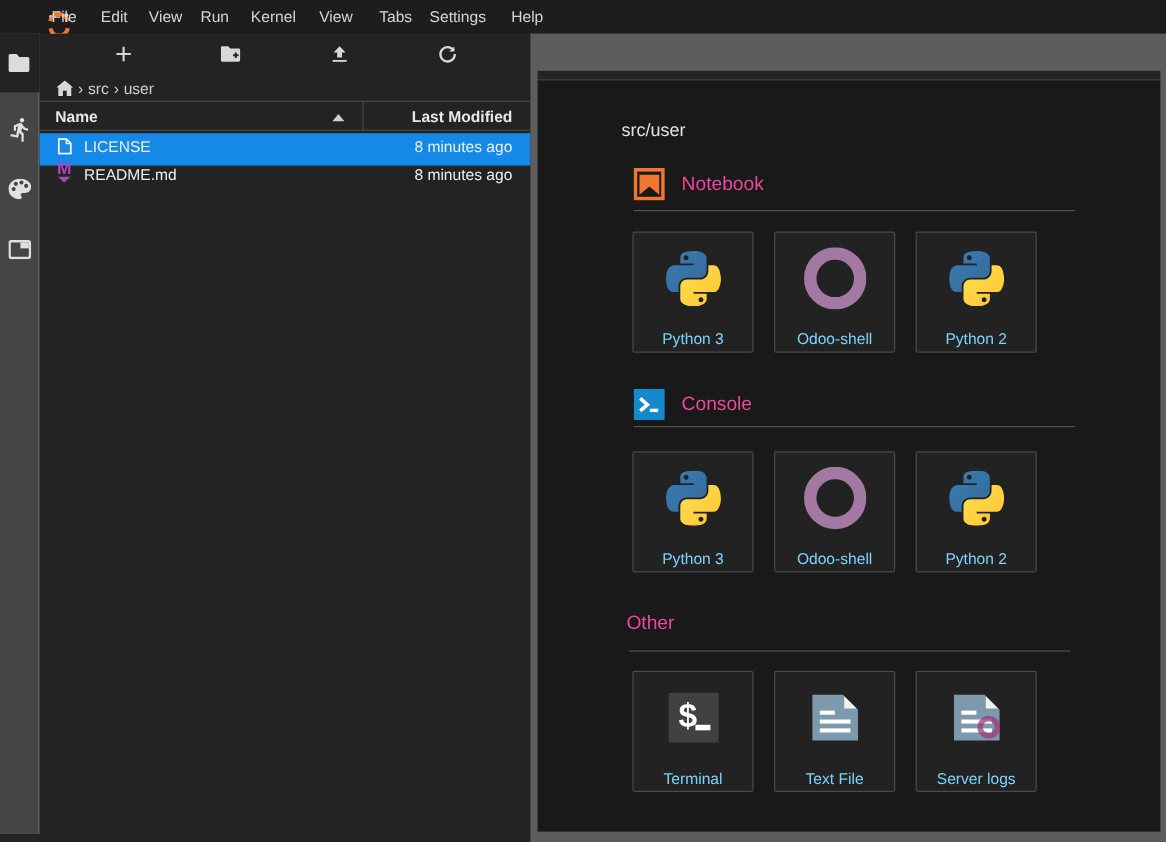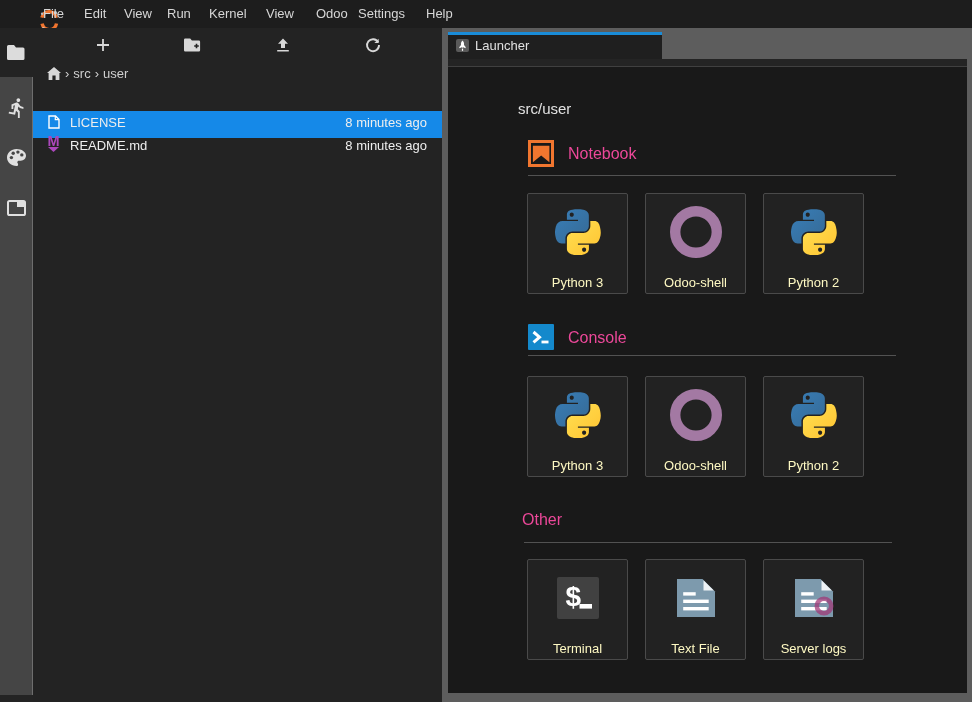--- a/index.html
+++ b/index.html
@@ -45,21 +45,21 @@
     border-bottom:1px solid #404040; }
   #launch { position:absolute; left:6px; top:39px; width:519px; height:626px; background:#191919;
     overflow:hidden; }
   #launch h2 { font-size:15px; font-weight:normal; color:#e2e2e2; position:absolute; left:70px; top:33px; }
   .sectitle { position:absolute; left:120px; font-size:16px; font-weight:normal; color:#ec4899; }
   .sechr { position:absolute; left:80px; width:368px; height:1px; background:#525252; }
   .secicon { position:absolute; left:80px; width:26px; height:26px; }
   .card { position:absolute; width:101px; height:101px; background:#222222;
     border:1px solid #4a4a4a; border-radius:2px; }
   .card .clabel { position:absolute; left:0; right:0; top:81px; text-align:center;
-    font-size:13px; color:#fef9c3; }
+    font-size:13px; color:#7dd3fc; }
   .card .cicon { position:absolute; left:0; right:0; top:0; height:76px;
     display:flex; align-items:center; justify-content:center; }
 </style>
 </head>
 <body>
 
 <div id="menubar">
   <div id="logo">
     <svg width="22" height="24" viewBox="0 0 22 24" style="position:relative;left:-1px">
       <g fill="none" stroke="#f1752f" stroke-width="3.4">
@@ -70,21 +70,21 @@
       <circle cx="17.4" cy="3.7" r="1.6" fill="#cfcfcf"></circle>
       <circle cx="5.4" cy="20.3" r="2.0" fill="#d6d6d6"></circle>
     </svg>
   </div>
   <div class="mitem" style="left:43px">File</div>
   <div class="mitem" style="left:84px">Edit</div>
   <div class="mitem" style="left:124px">View</div>
   <div class="mitem" style="left:167px">Run</div>
   <div class="mitem" style="left:209px">Kernel</div>
   <div class="mitem" style="left:266px">View</div>
-  <div class="mitem" style="left:316px">Odoo</div>
+  <div class="mitem" style="left:316px">Tabs</div>
   <div class="mitem" style="left:358px">Settings</div>
   <div class="mitem" style="left:426px">Help</div>
 </div>
 
 <div id="sidebar">
   <div class="active">
     <svg width="19" height="15" viewBox="0 0 19 15">
       <path fill="#dcdcdc" d="M1.5 0 h5.5 l2 2.5 h7 a1.5 1.5 0 0 1 1.5 1.5 v9.5 a1.5 1.5 0 0 1 -1.5 1.5 h-14.5 a1.5 1.5 0 0 1 -1.5 -1.5 v-12 a1.5 1.5 0 0 1 1.5 -1.5 z"></path>
     </svg>
   </div>
@@ -140,48 +140,46 @@
   </div>
   <div id="crumbs">
     <svg width="14" height="13" viewBox="0 0 14 13" style="margin-right:2px">
       <path fill="#d8d8d8" d="M7 0 L14 6 L12.4 6 L12.4 13 L8.6 13 L8.6 8.6 L5.4 8.6 L5.4 13 L1.6 13 L1.6 6 L0 6 Z"></path>
     </svg>
     <span>›</span>
       <span>src</span>
       <span>›</span>
       <span>user</span>
   </div>
+  <div id="fhead">
+    <div class="nm">Name</div>
+    <div class="caret"></div>
+    <div class="vsep"></div>
+    <div class="lm">Last Modified</div>
+  </div>
   <div class="frow" style="top:83px; background:#1589e8;">
     <svg class="ficon" width="12" height="14" viewBox="0 0 12 14">
       <path fill="none" stroke="#ffffff" stroke-width="1.4" d="M1 1 h6.5 L11 4.5 V13 H1 Z"></path>
       <path fill="none" stroke="#ffffff" stroke-width="1.2" d="M7.3 1 V4.7 H11"></path>
     </svg>
     <div class="fname">LICENSE</div>
     <div class="ftime">8 minutes ago</div>
   </div>
   <div class="frow" style="top:106px;">
     <div class="ficon" style="top:1px; left:14px; width:13px; text-align:center; color:#ab47bc; font-weight:bold; font-size:14.5px; line-height:12px;">M<br>
       <svg width="11" height="5" viewBox="0 0 11 5" style="display:block;margin:0 auto">
           <path fill="#ab47bc" d="M0 0 h11 L5.5 5 Z"></path>
         </svg>
     </div>
     <div class="fname">README.md</div>
     <div class="ftime">8 minutes ago</div>
   </div>
 </div>
 
 <div id="dock">
-  <div id="tab">
-    <svg width="13" height="13" viewBox="0 0 13 13" style="margin-left:8px; position:relative; top:-2px">
-      <rect x="0" y="0" width="13" height="13" rx="2" fill="#5a5a5a"></rect>
-      <path fill="#ffffff" d="M6.5 1.5 C7.8 2.6 8.3 4.4 8 6 L9.8 8.2 L9.3 9.2 L7.4 8.3 C7.2 8.5 6.9 8.7 6.5 8.8 C6.1 8.7 5.8 8.5 5.6 8.3 L3.7 9.2 L3.2 8.2 L5 6 C4.7 4.4 5.2 2.6 6.5 1.5 Z"></path>
-      <rect x="5.9" y="9.6" width="1.2" height="2.2" fill="#ffffff"></rect>
-    </svg>
-    <span style="color:#e0e0e0; font-size:13px; margin-left:6px; position:relative; top:-2px;">Launcher</span>
-  </div>
   <div id="tabrest"></div>
   <div id="launch">
     <h2>src/user</h2>
 
     <svg class="secicon" style="top:73px; height:27px" viewBox="0 0 26 27">
       <rect x="1.5" y="1.5" width="23" height="24" fill="none" stroke="#f1762f" stroke-width="3"></rect>
       <path fill="#f1762f" d="M4.9 5.7 H21.4 V22.2 L13.15 15.5 L4.9 22.2 Z"></path>
     </svg>
     <div class="sectitle" style="top:78px">Notebook</div>
     <div class="sechr" style="top:108px"></div>

